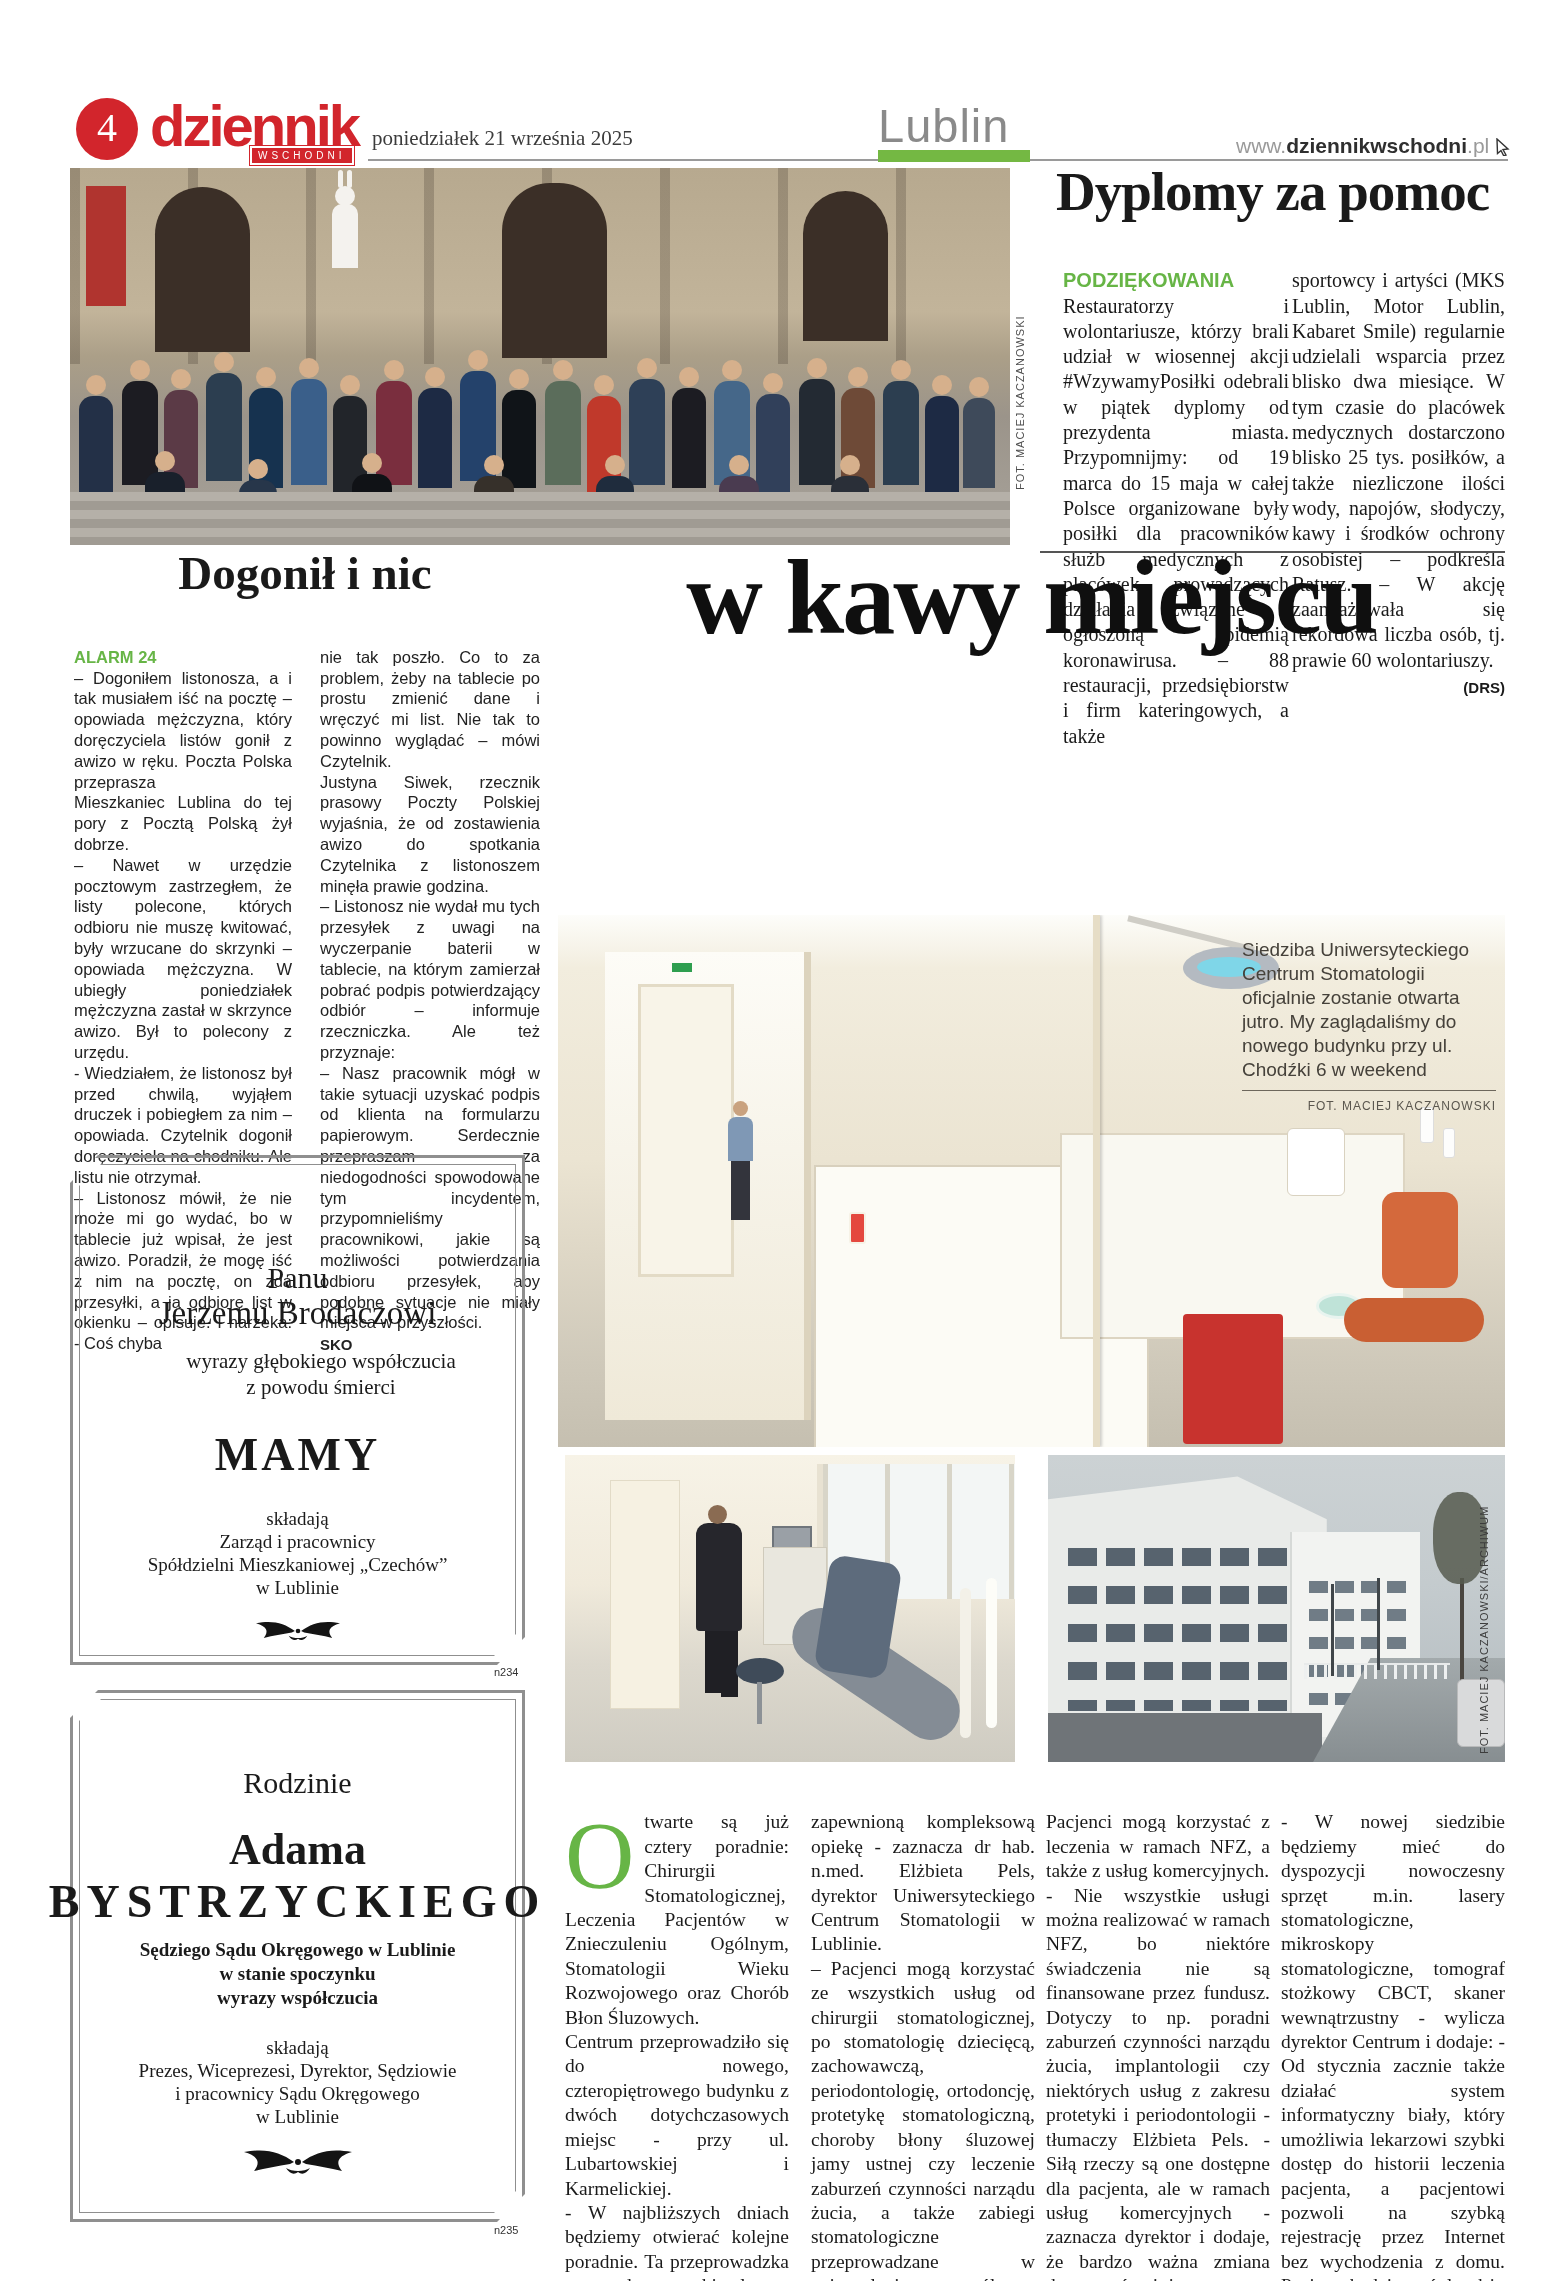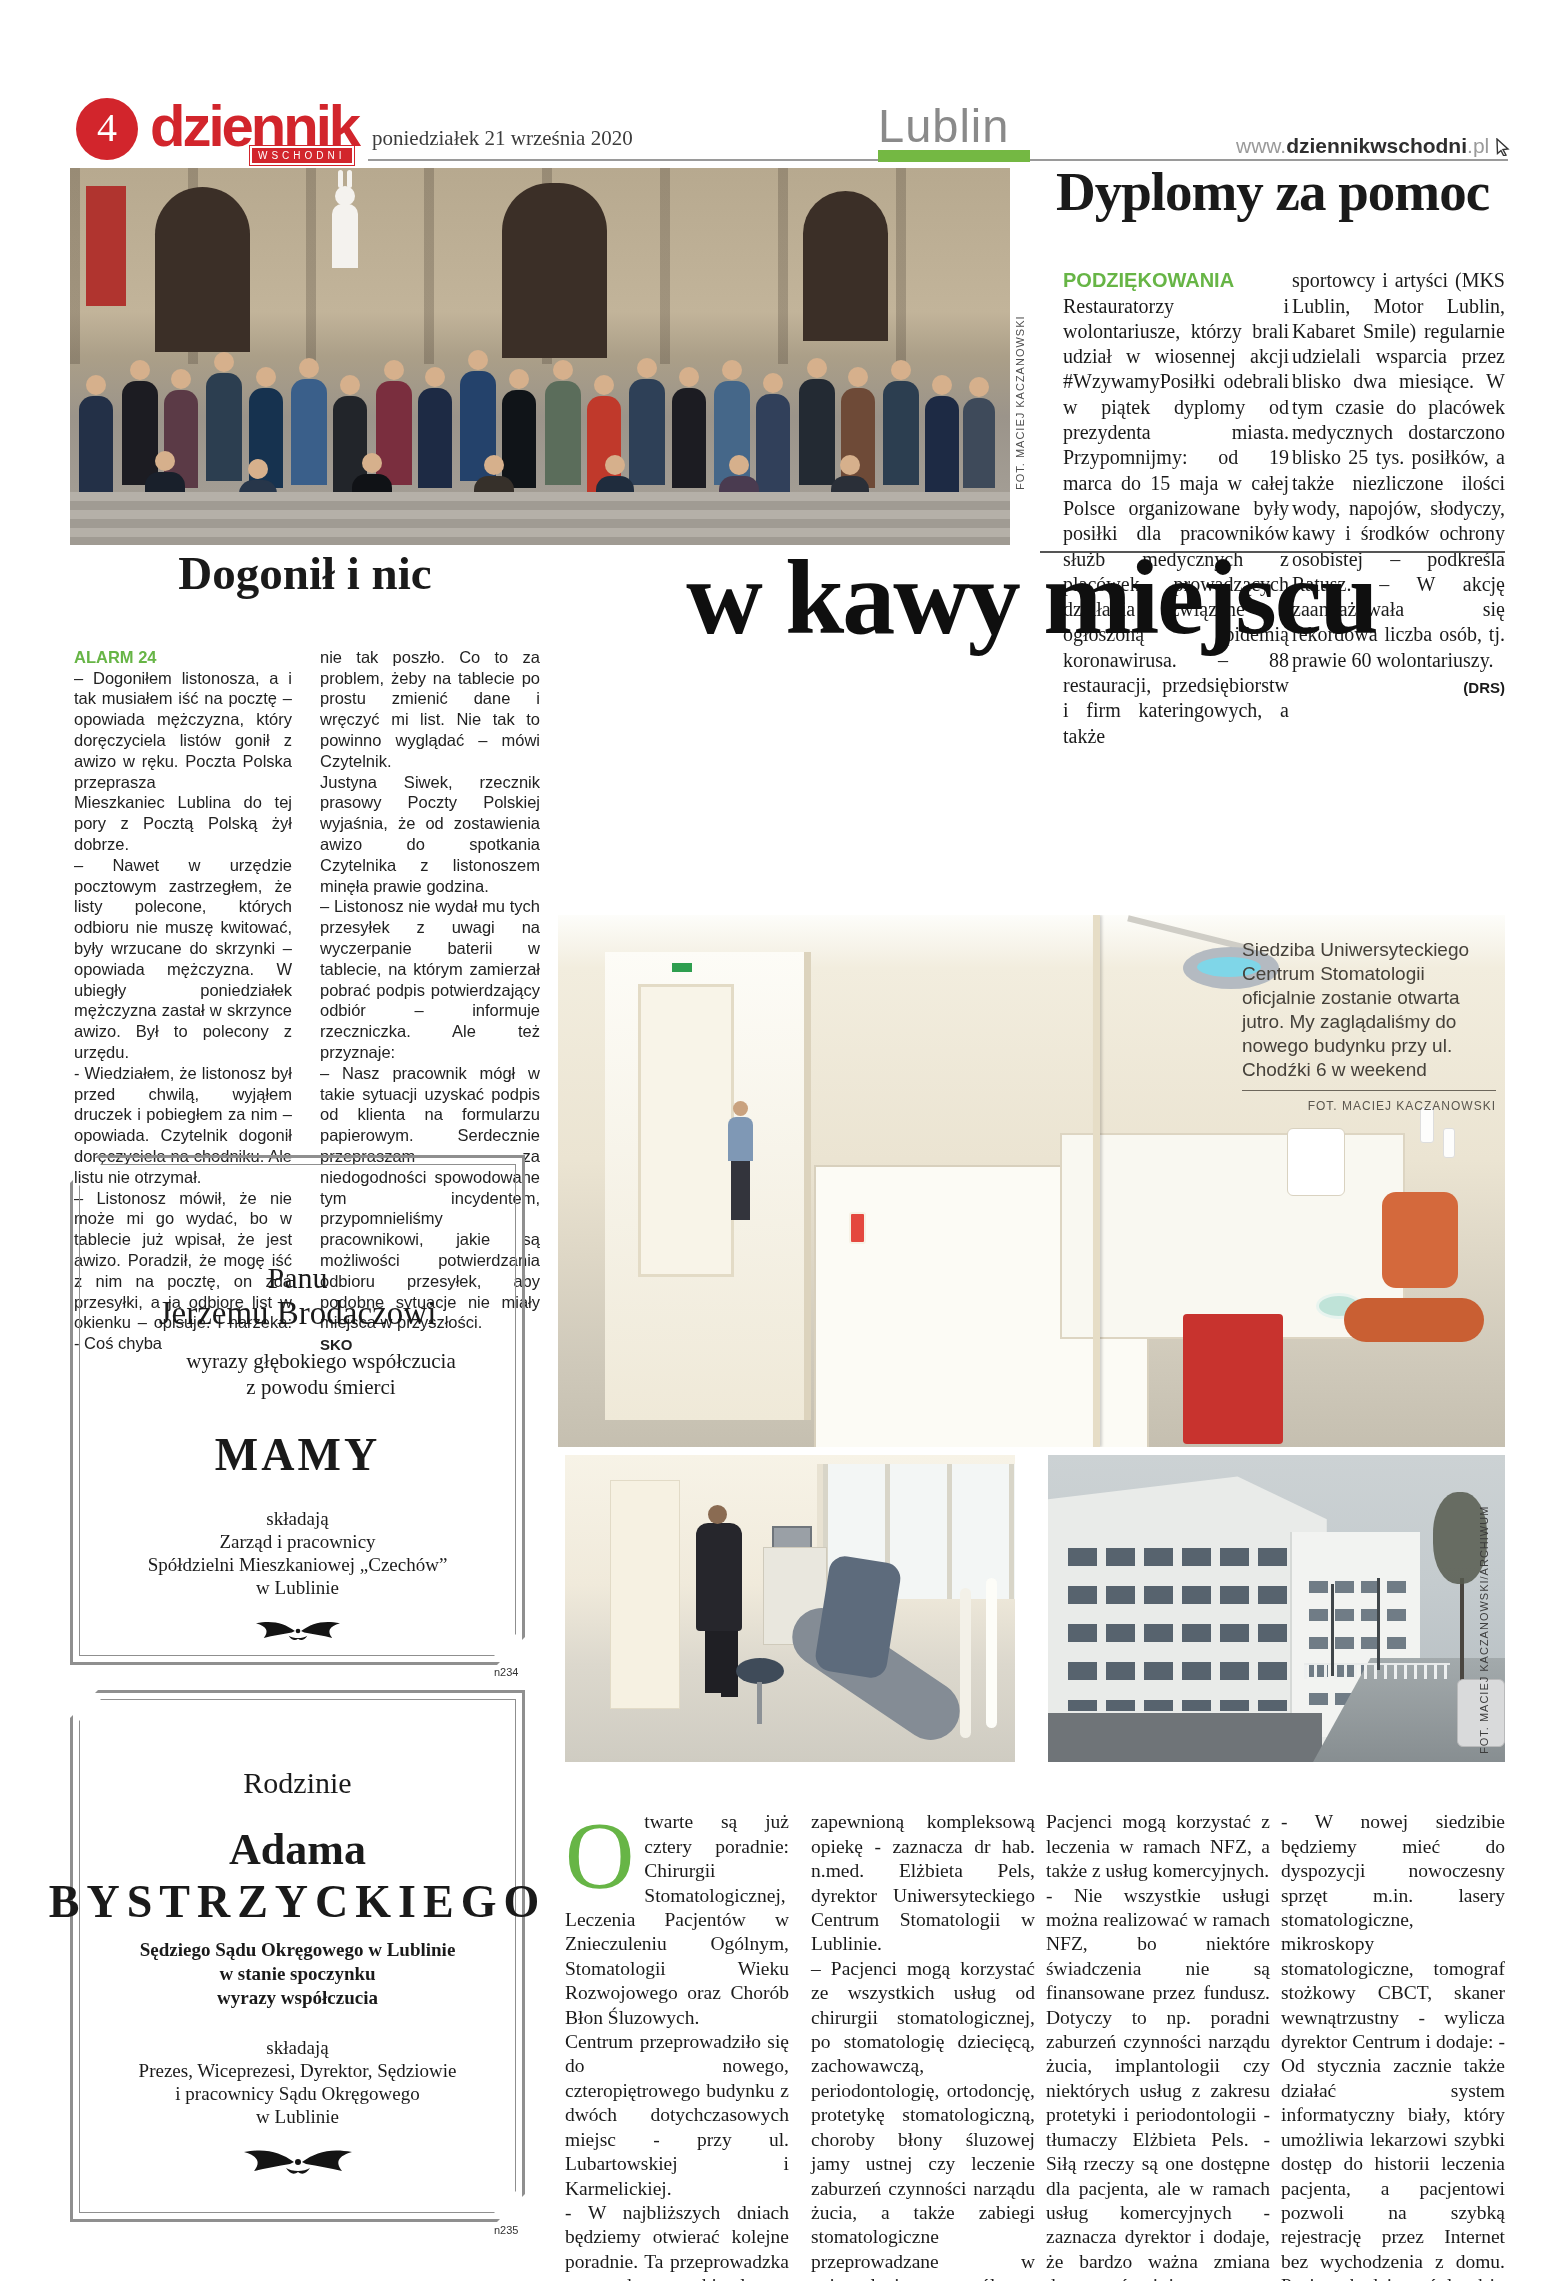--- a/index.html
+++ b/index.html
@@ -150,21 +150,21 @@
   .cursor-icon{display:inline-block;vertical-align:-3px;}
 </style>
 </head>
 <body>
 
 <div class="canvas">
 
   <div class="abs circle4">4</div>
   <div class="abs brand">dziennik</div>
   <div class="abs brandsub">WSCHODNI</div>
-  <div class="abs date">poniedziałek 21 września 2020</div>
+  <div class="abs date">poniedziałek 21 września 2025</div>
   <div class="abs hrule"></div>
   <div class="abs section">Lublin</div>
   <div class="abs greenbar"></div>
   <div class="abs website">
     <span>www.</span><b>dziennikwschodni</b><span>.pl</span>
     <svg class="cursor-icon" width="16" height="18" viewBox="0 0 16 18">
         <path d="M2 1 L13 11 L8 11.5 L11 17 L8.7 17.8 L6 12.5 L2.5 15.5 Z" fill="#fff" stroke="#333" stroke-width="1.4"></path>
       </svg>
   </div>
 

